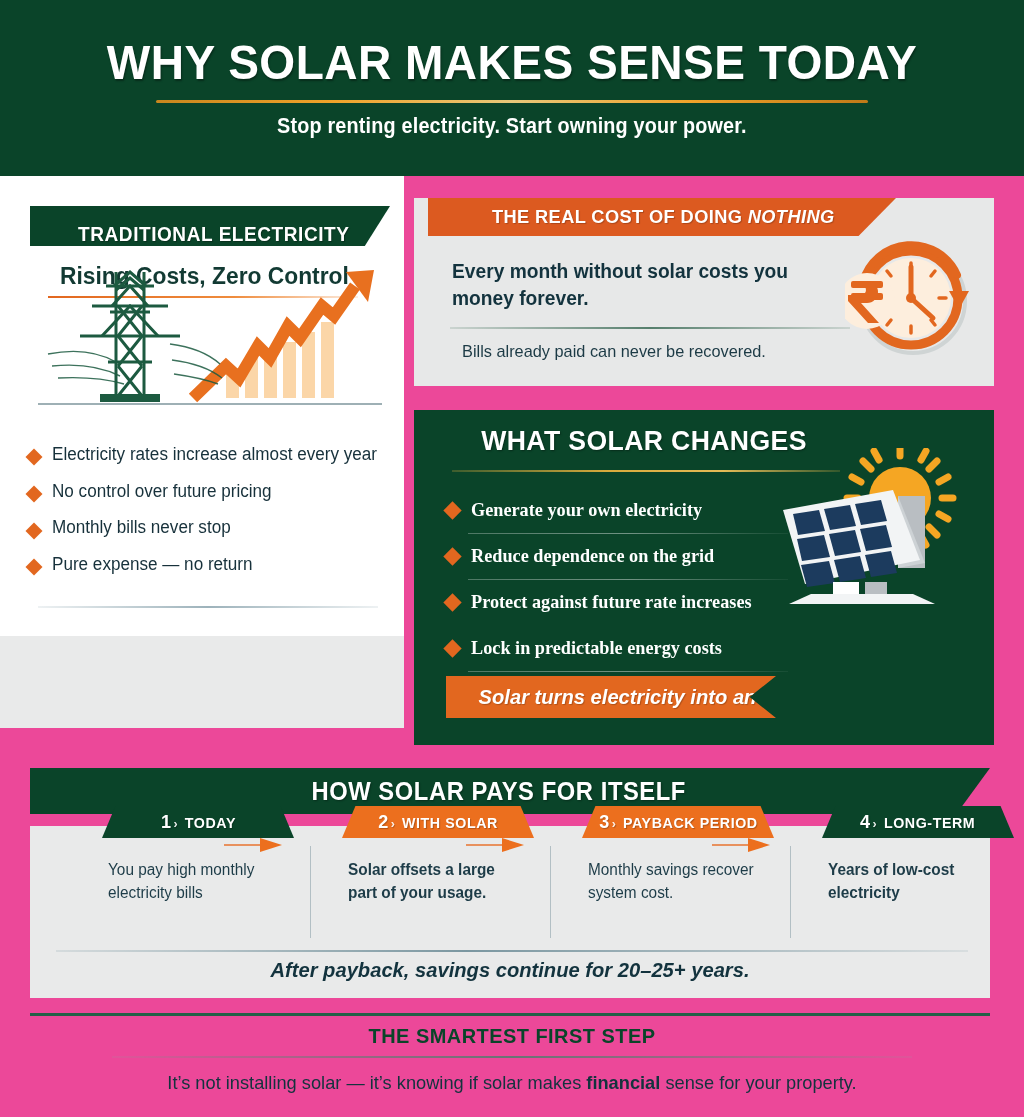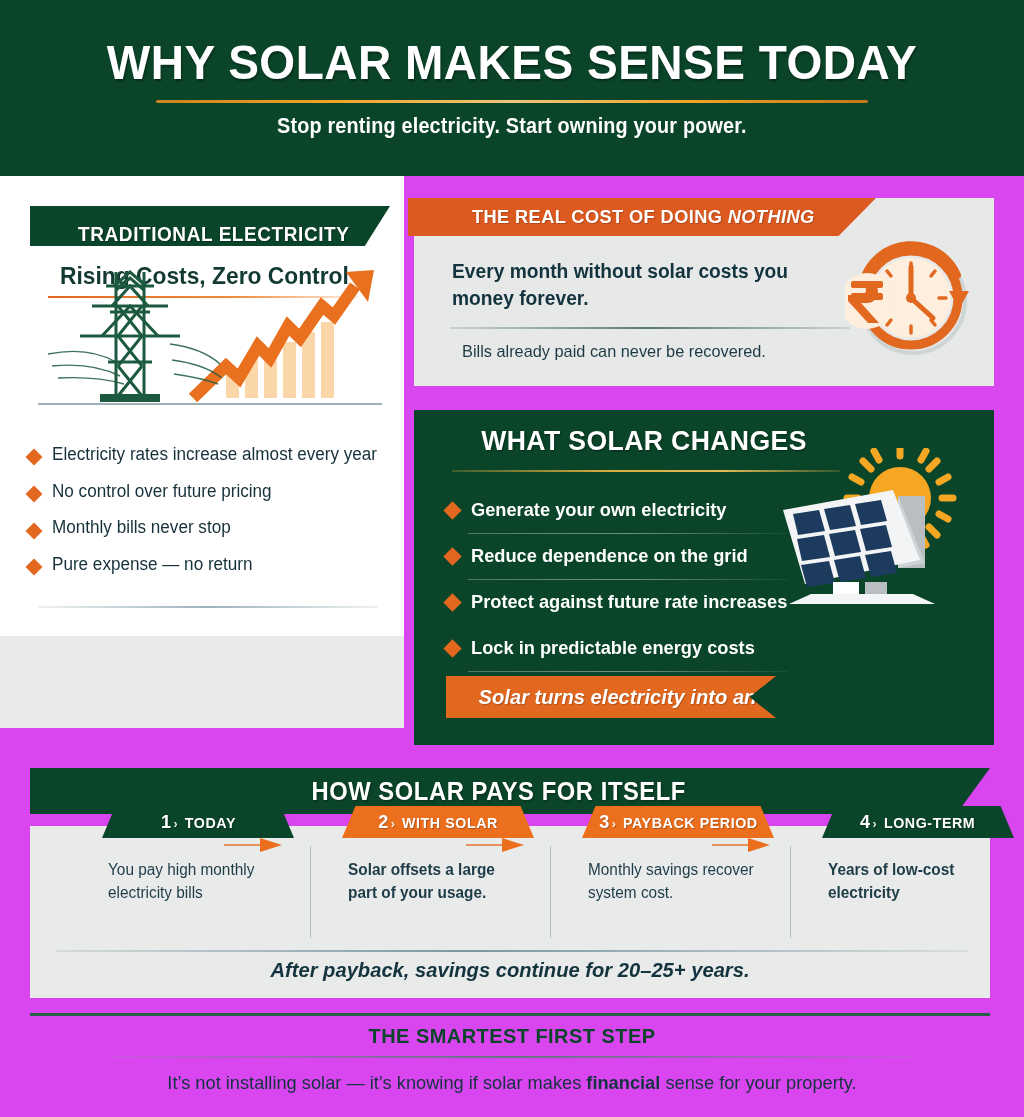--- a/index.html
+++ b/index.html
@@ -3,21 +3,21 @@
 <meta charset="utf-8">
 <style>
   html,body{margin:0;padding:0;}
   body{
     width:1024px;height:1117px;
     background:#ffffff;
     font-family:"Liberation Sans", sans-serif;
     overflow:hidden;
     position:relative;
   }
-  .page{position:relative;width:1024px;height:1117px;background:#d946ef;}
+  .page{position:relative;width:1024px;height:1117px;background:#ec4899;}
 
   
   .header{
     position:absolute;left:0;top:0;width:1024px;height:176px;
     background:#0a4429;
     display:flex;flex-direction:column;align-items:center;justify-content:center;
   }
   .header-title{
     color:#ffffff;
     font-size:49px;
@@ -86,21 +86,21 @@
     position:absolute;left:38px;top:606px;width:340px;height:2px;
     background:linear-gradient(90deg,rgba(140,165,175,.15),rgba(140,165,175,.85),rgba(140,165,175,.15));
   }
 
   
   .rt-panel{
     position:absolute;left:414px;top:198px;width:580px;height:188px;
     background:#e7e8e8;
   }
   .rt-ribbon{
-    position:absolute;left:408px;top:198px;width:468px;height:38px;
+    position:absolute;left:428px;top:198px;width:468px;height:38px;
     background:#dc5a20;
     clip-path:polygon(0 0, 100% 0, 92% 100%, 0 100%);
     display:flex;align-items:center;
   }
   .rt-ribbon-text{
     color:#fff;font-size:19px;font-weight:bold;letter-spacing:.4px;
     padding-left:58px;white-space:nowrap;transform:scaleX(.96);
     text-shadow:1px 1px 1px rgba(0,0,0,.22);
   }
   .rt-ribbon-text em{font-style:italic;}
@@ -129,21 +129,21 @@
     position:absolute;left:414px;top:425px;width:460px;text-align:center;
     color:#ffffff;font-size:28px;font-weight:bold;letter-spacing:.4px;
     transform:scaleX(.95);white-space:nowrap;
     text-shadow:1px 1px 2px rgba(0,0,0,.35);
   }
   .gp-rule{
     position:absolute;left:452px;top:470px;width:388px;height:2px;
     background:linear-gradient(90deg,rgba(214,168,60,.25),#d9ab3c 40%,#e4bb56 70%,rgba(214,168,60,.2));
   }
   .gp-list{position:absolute;left:446px;top:490px;width:360px;}
-  .gp-item{position:relative;height:46px;}
+  .gp-item{position:relative;height:46px;font-family:Liberation Serif, serif;}
   .gp-row{display:flex;align-items:center;gap:12px;height:40px;}
   .gp-diamond{
     width:13px;height:13px;background:#e2671f;transform:rotate(45deg);flex:0 0 13px;
   }
   .gp-text{
     color:#ffffff;font-size:19px;font-weight:bold;
     transform:scaleX(.96);transform-origin:left center;white-space:nowrap;
   }
   .gp-sep{
     position:absolute;left:22px;bottom:2px;width:320px;height:1px;

